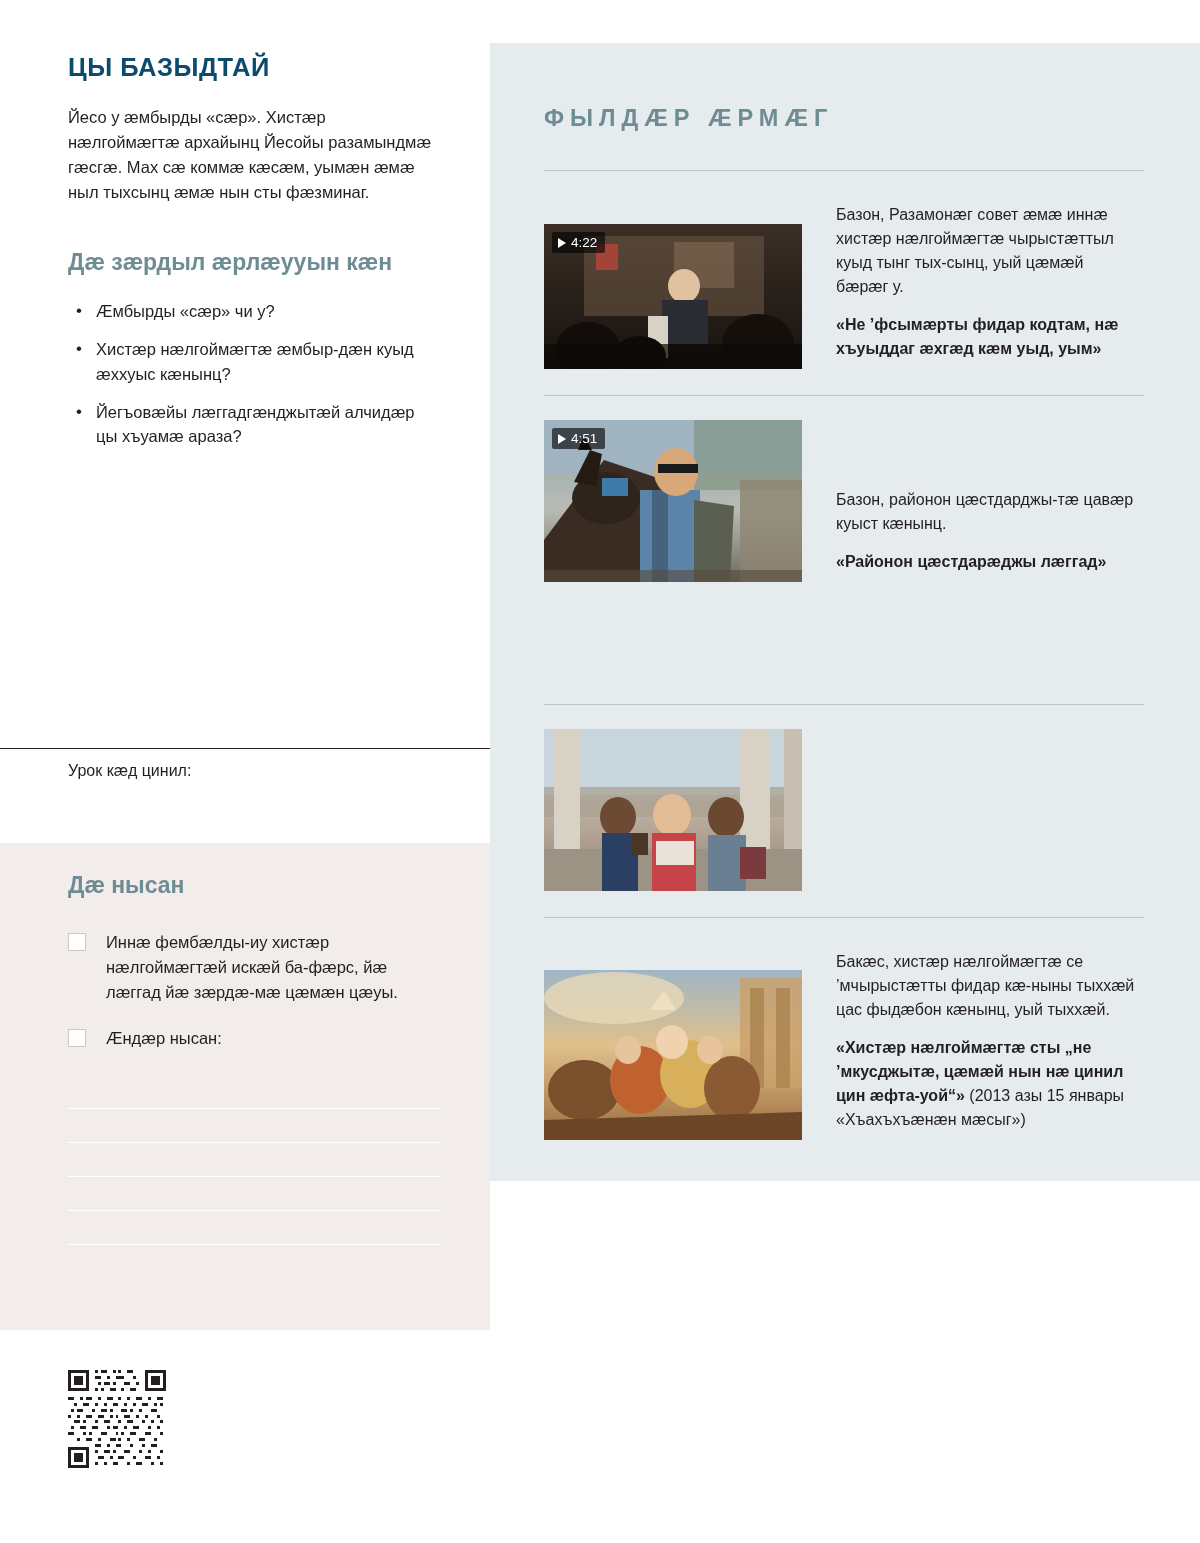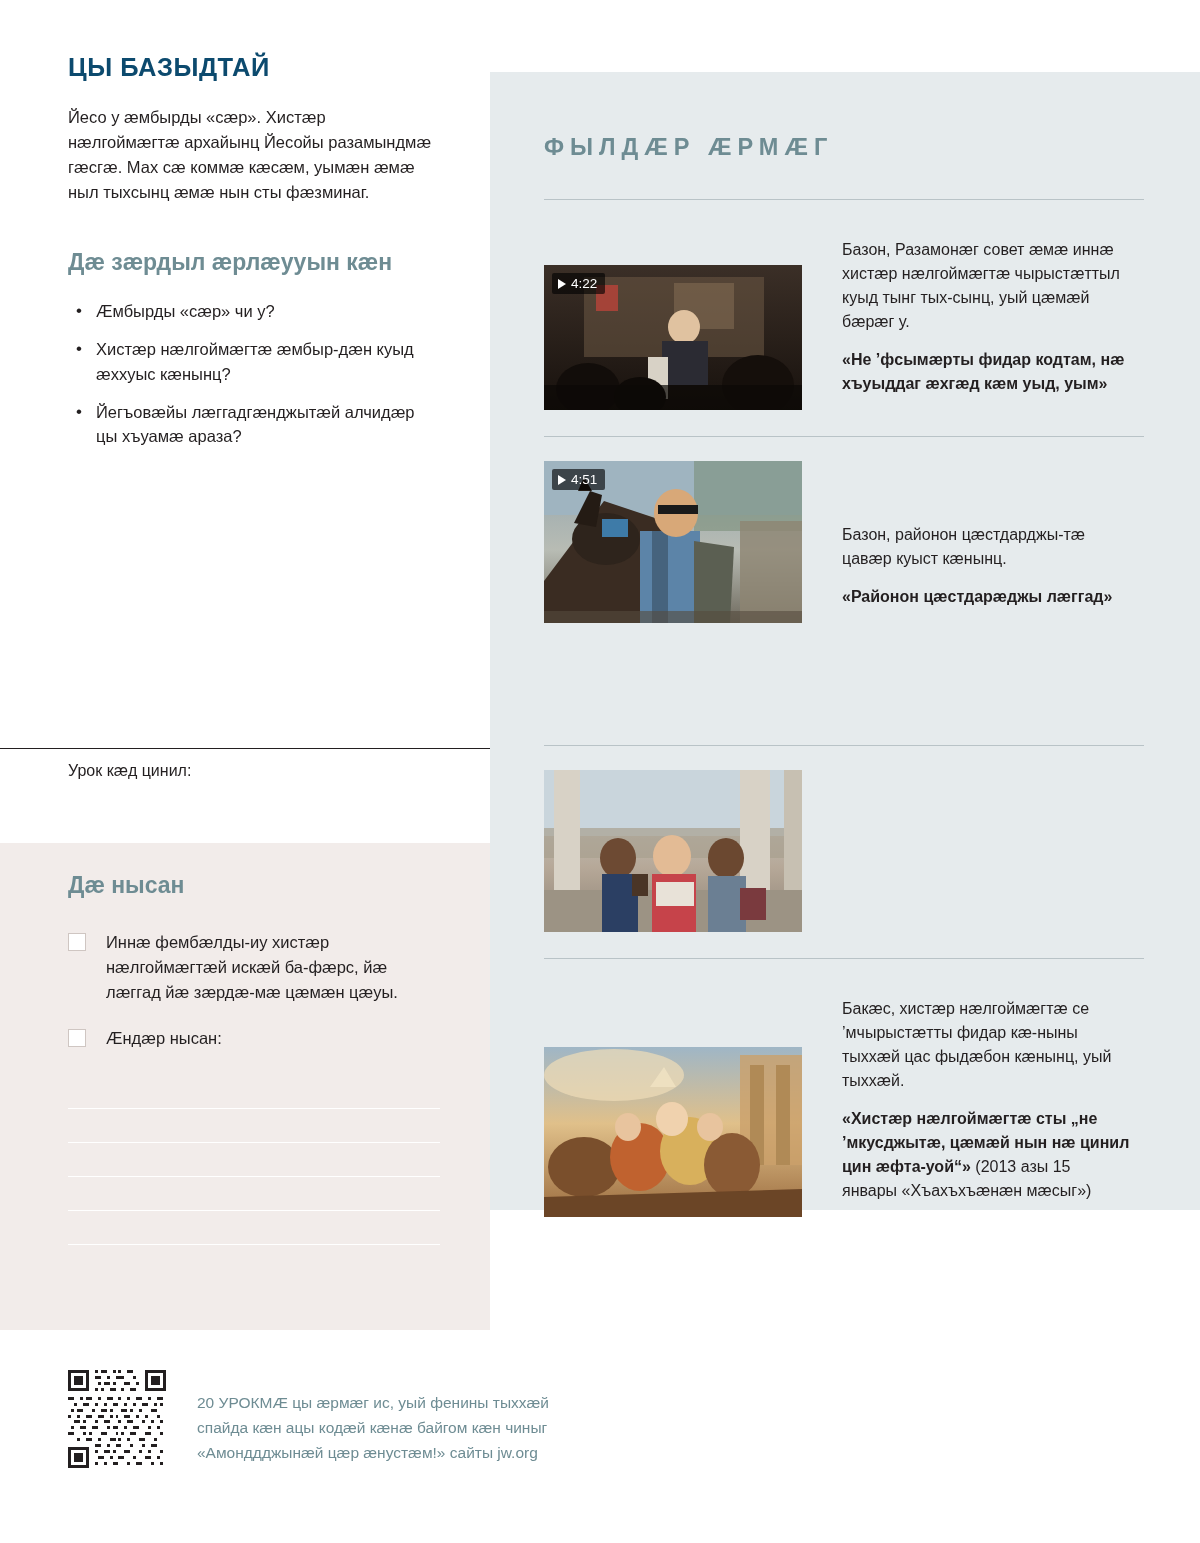--- a/index.html
+++ b/index.html
@@ -142,21 +142,21 @@
   .write-lines .wline {
     height: 1px;
     background: #ffffff;
     margin-bottom: 33px;
   }
 
   
   .right-col {
     position: absolute;
     left: 490px;
-    top: 72px;
+    top: 43px;
     width: 710px;
     height: 1138px;
     background: #e6ebed;
   }
   .extra-head {
     margin: 0;
     padding: 62px 0 0 54px;
     font-size: 23.5px;
     font-weight: bold;
     letter-spacing: 6px;
@@ -206,21 +206,21 @@
     border-left: 8px solid #fff;
     border-top: 5px solid transparent;
     border-bottom: 5px solid transparent;
   }
   .entry-text {
     flex: 1 1 auto;
     font-size: 16px;
     line-height: 1.5;
     color: #231f20;
   }
-  .entry-text p { margin: 14px; }
+  .entry-text p { margin: 8px; }
   .entry-title {
     font-weight: bold;
     margin-top: 14px !important;
   }
   .entry-title .ref { font-weight: normal; }
 
   
   .footer {
     position: absolute;
     left: 0;
@@ -572,20 +572,15 @@
           <rect x="9" y="31" width="1" height="1"></rect>
             <rect x="12" y="31" width="1" height="1"></rect>
             <rect x="15" y="31" width="2" height="1"></rect>
             <rect x="20" y="31" width="1" height="1"></rect>
             <rect x="23" y="31" width="2" height="1"></rect>
             <rect x="28" y="31" width="1" height="1"></rect>
             <rect x="31" y="31" width="1" height="1"></rect>
         </g>
       </svg>
     </div>
-    <div class="footer-text">
-      <p>20 УРОКМÆ цы æрмæг ис, уый фенины тыххæй</p>
-      <p>спайда кæн ацы кодæй кæнæ байгом кæн чиныг</p>
-      <p>«Амонддджынæй цæр æнустæм!» сайты jw.org</p>
-    </div>
   </div>
 
 </div>
 
 </body></html>

